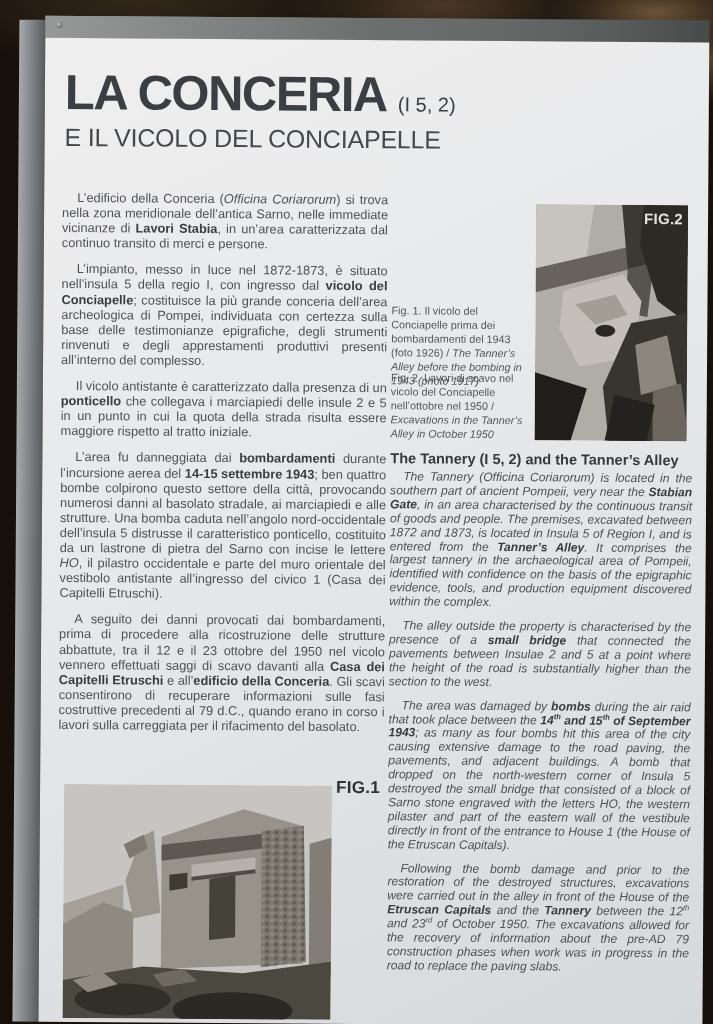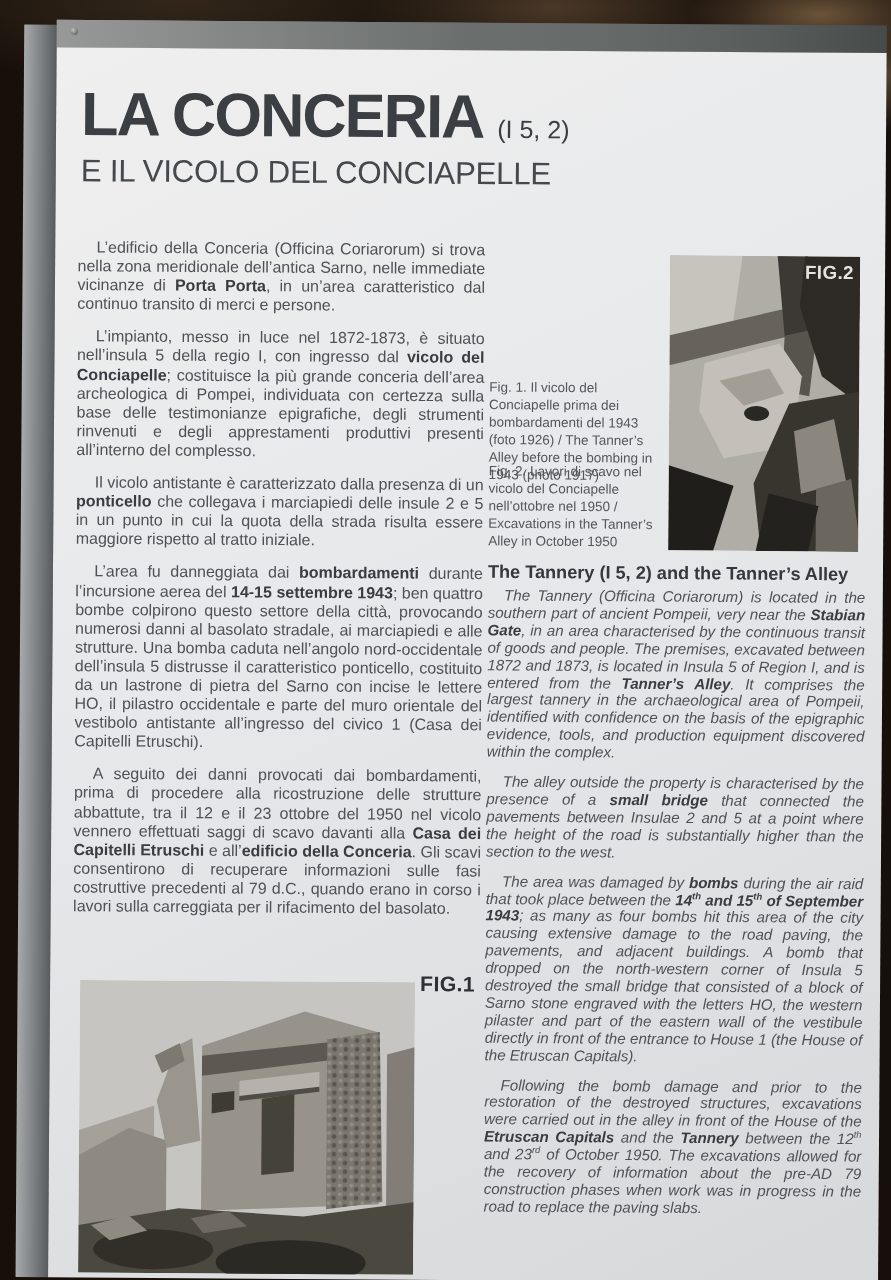--- a/index.html
+++ b/index.html
@@ -45,21 +45,21 @@
   .en-col{position:absolute;left:348px;top:430px;width:302px;
     font-size:12.1px;line-height:1.15;color:#4e5156;text-align:justify;font-style:italic;}
   .en-col p{margin:0 0 10px 0;text-indent:13px;}
 
   .cap{position:absolute;left:348px;width:140px;margin:0;
     font-size:10.8px;line-height:1.3;color:#53565a;text-align:left;}
   .cap1{top:263px;}
   .cap2{top:330px;}
 
   .seg-b{font-weight:bold;color:#393c40;}
-  .seg-i{}
+  .seg-i{font-style:italic;}
   sup{font-size:0.62em;vertical-align:super;line-height:0;}
 
   .fig2{position:absolute;left:492px;top:163px;width:152px;height:236px;}
   .fig2 svg{display:block;width:152px;height:236px;}
   .fig2-label{position:absolute;right:5px;top:5px;font-size:15px;font-weight:bold;
     letter-spacing:0.3px;color:#e4e3e0;}
   .fig1{position:absolute;left:24px;top:746px;width:268px;height:234px;}
   .fig1 svg{display:block;width:268px;height:234px;}
   .fig1-label{position:absolute;left:296px;top:738px;font-size:17px;font-weight:bold;
     letter-spacing:0.3px;color:#2e3134;}
@@ -76,21 +76,21 @@
 
     <div class="panel">
 
       <div class="title-row">
         <span class="title">LA CONCERIA</span>
         <span class="title-ref">(I 5, 2)</span>
       </div>
       <div class="subtitle">E IL VICOLO DEL CONCIAPELLE</div>
 
       <div class="it-col">
-        <p><span>L’edificio della Conceria (</span><span class="seg-i">Officina Coriarorum</span><span>) si trova nella zona meridionale dell’antica Sarno, nelle immediate vicinanze di </span><span class="seg-b">Porta Porta</span><span>, in un’area caratteristico dal continuo transito di merci e persone.</span></p>
+        <p><span>L’edificio della Conceria (</span><span class="seg-i">Officina Coriarorum</span><span>) si trova nella zona meridionale dell’antica Sarno, nelle immediate vicinanze di </span><span class="seg-b">Lavori Stabia</span><span>, in un’area caratterizzata dal continuo transito di merci e persone.</span></p>
         <p><span>L’impianto, messo in luce nel 1872-1873, è situato nell’insula 5 della regio I, con ingresso dal </span><span class="seg-b">vicolo del Conciapelle</span><span>; costituisce la più grande conceria dell’area archeologica di Pompei, individuata con certezza sulla base delle testimonianze epigrafiche, degli strumenti rinvenuti e degli apprestamenti produttivi presenti all’interno del complesso.</span></p>
         <p><span>Il vicolo antistante è caratterizzato dalla presenza di un </span><span class="seg-b">ponticello</span><span> che collegava i marciapiedi delle insule 2 e 5 in un punto in cui la quota della strada risulta essere maggiore rispetto al tratto iniziale.</span></p>
         <p><span>L’area fu danneggiata dai </span><span class="seg-b">bombardamenti</span><span> durante l’incursione aerea del </span><span class="seg-b">14-15 settembre 1943</span><span>; ben quattro bombe colpirono questo settore della città, provocando numerosi danni al basolato stradale, ai marciapiedi e alle strutture. Una bomba caduta nell’angolo nord-occidentale dell’insula 5 distrusse il caratteristico ponticello, costituito da un lastrone di pietra del Sarno con incise le lettere </span><span class="seg-i">HO</span><span>, il pilastro occidentale e parte del muro orientale del vestibolo antistante all’ingresso del civico 1 (Casa dei Capitelli Etruschi).</span></p>
         <p><span>A seguito dei danni provocati dai bombardamenti, prima di procedere alla ricostruzione delle strutture abbattute, tra il 12 e il 23 ottobre del 1950 nel vicolo vennero effettuati saggi di scavo davanti alla </span><span class="seg-b">Casa dei Capitelli Etruschi</span><span> e all’</span><span class="seg-b">edificio della Conceria</span><span>. Gli scavi consentirono di recuperare informazioni sulle fasi costruttive precedenti al 79 d.C., quando erano in corso i lavori sulla carreggiata per il rifacimento del basolato.</span></p>
       </div>
 
       <div class="fig2">
         <svg viewBox="0 0 152 236" aria-hidden="true">
           <rect width="152" height="236" fill="#b0ada7"></rect>
           <polygon points="0,0 58,0 50,58 0,72" fill="#c7c4be"></polygon>

